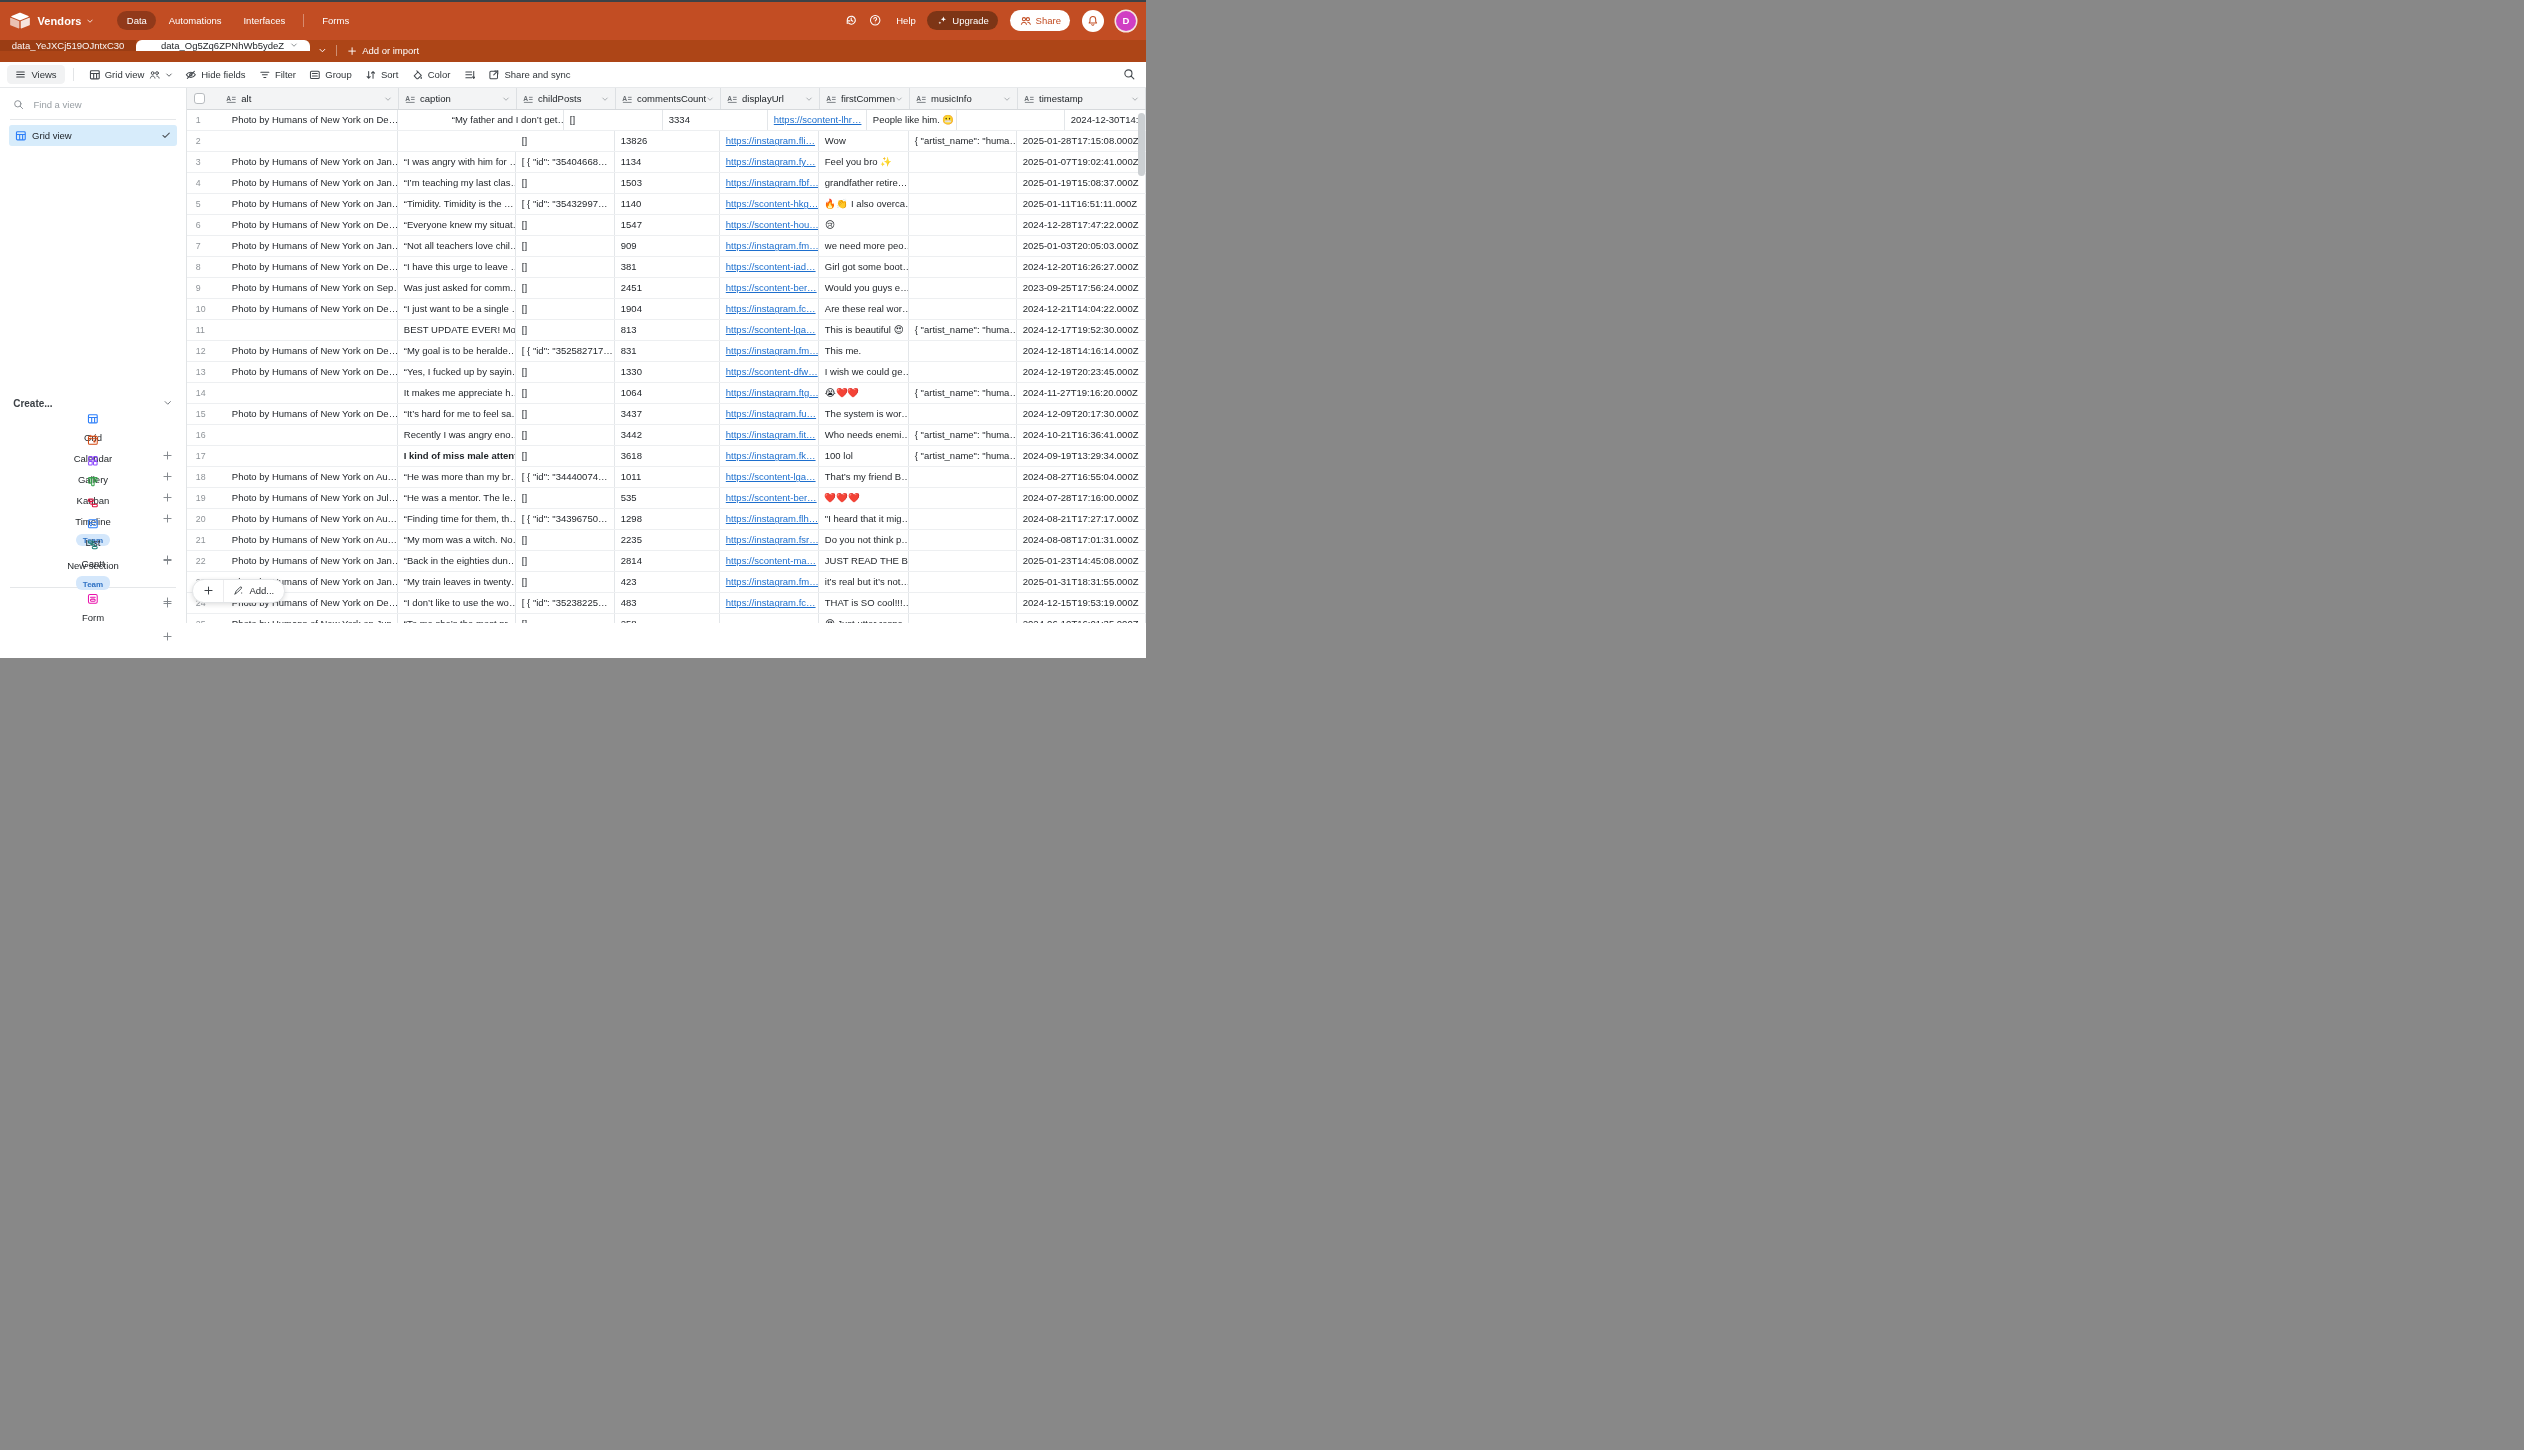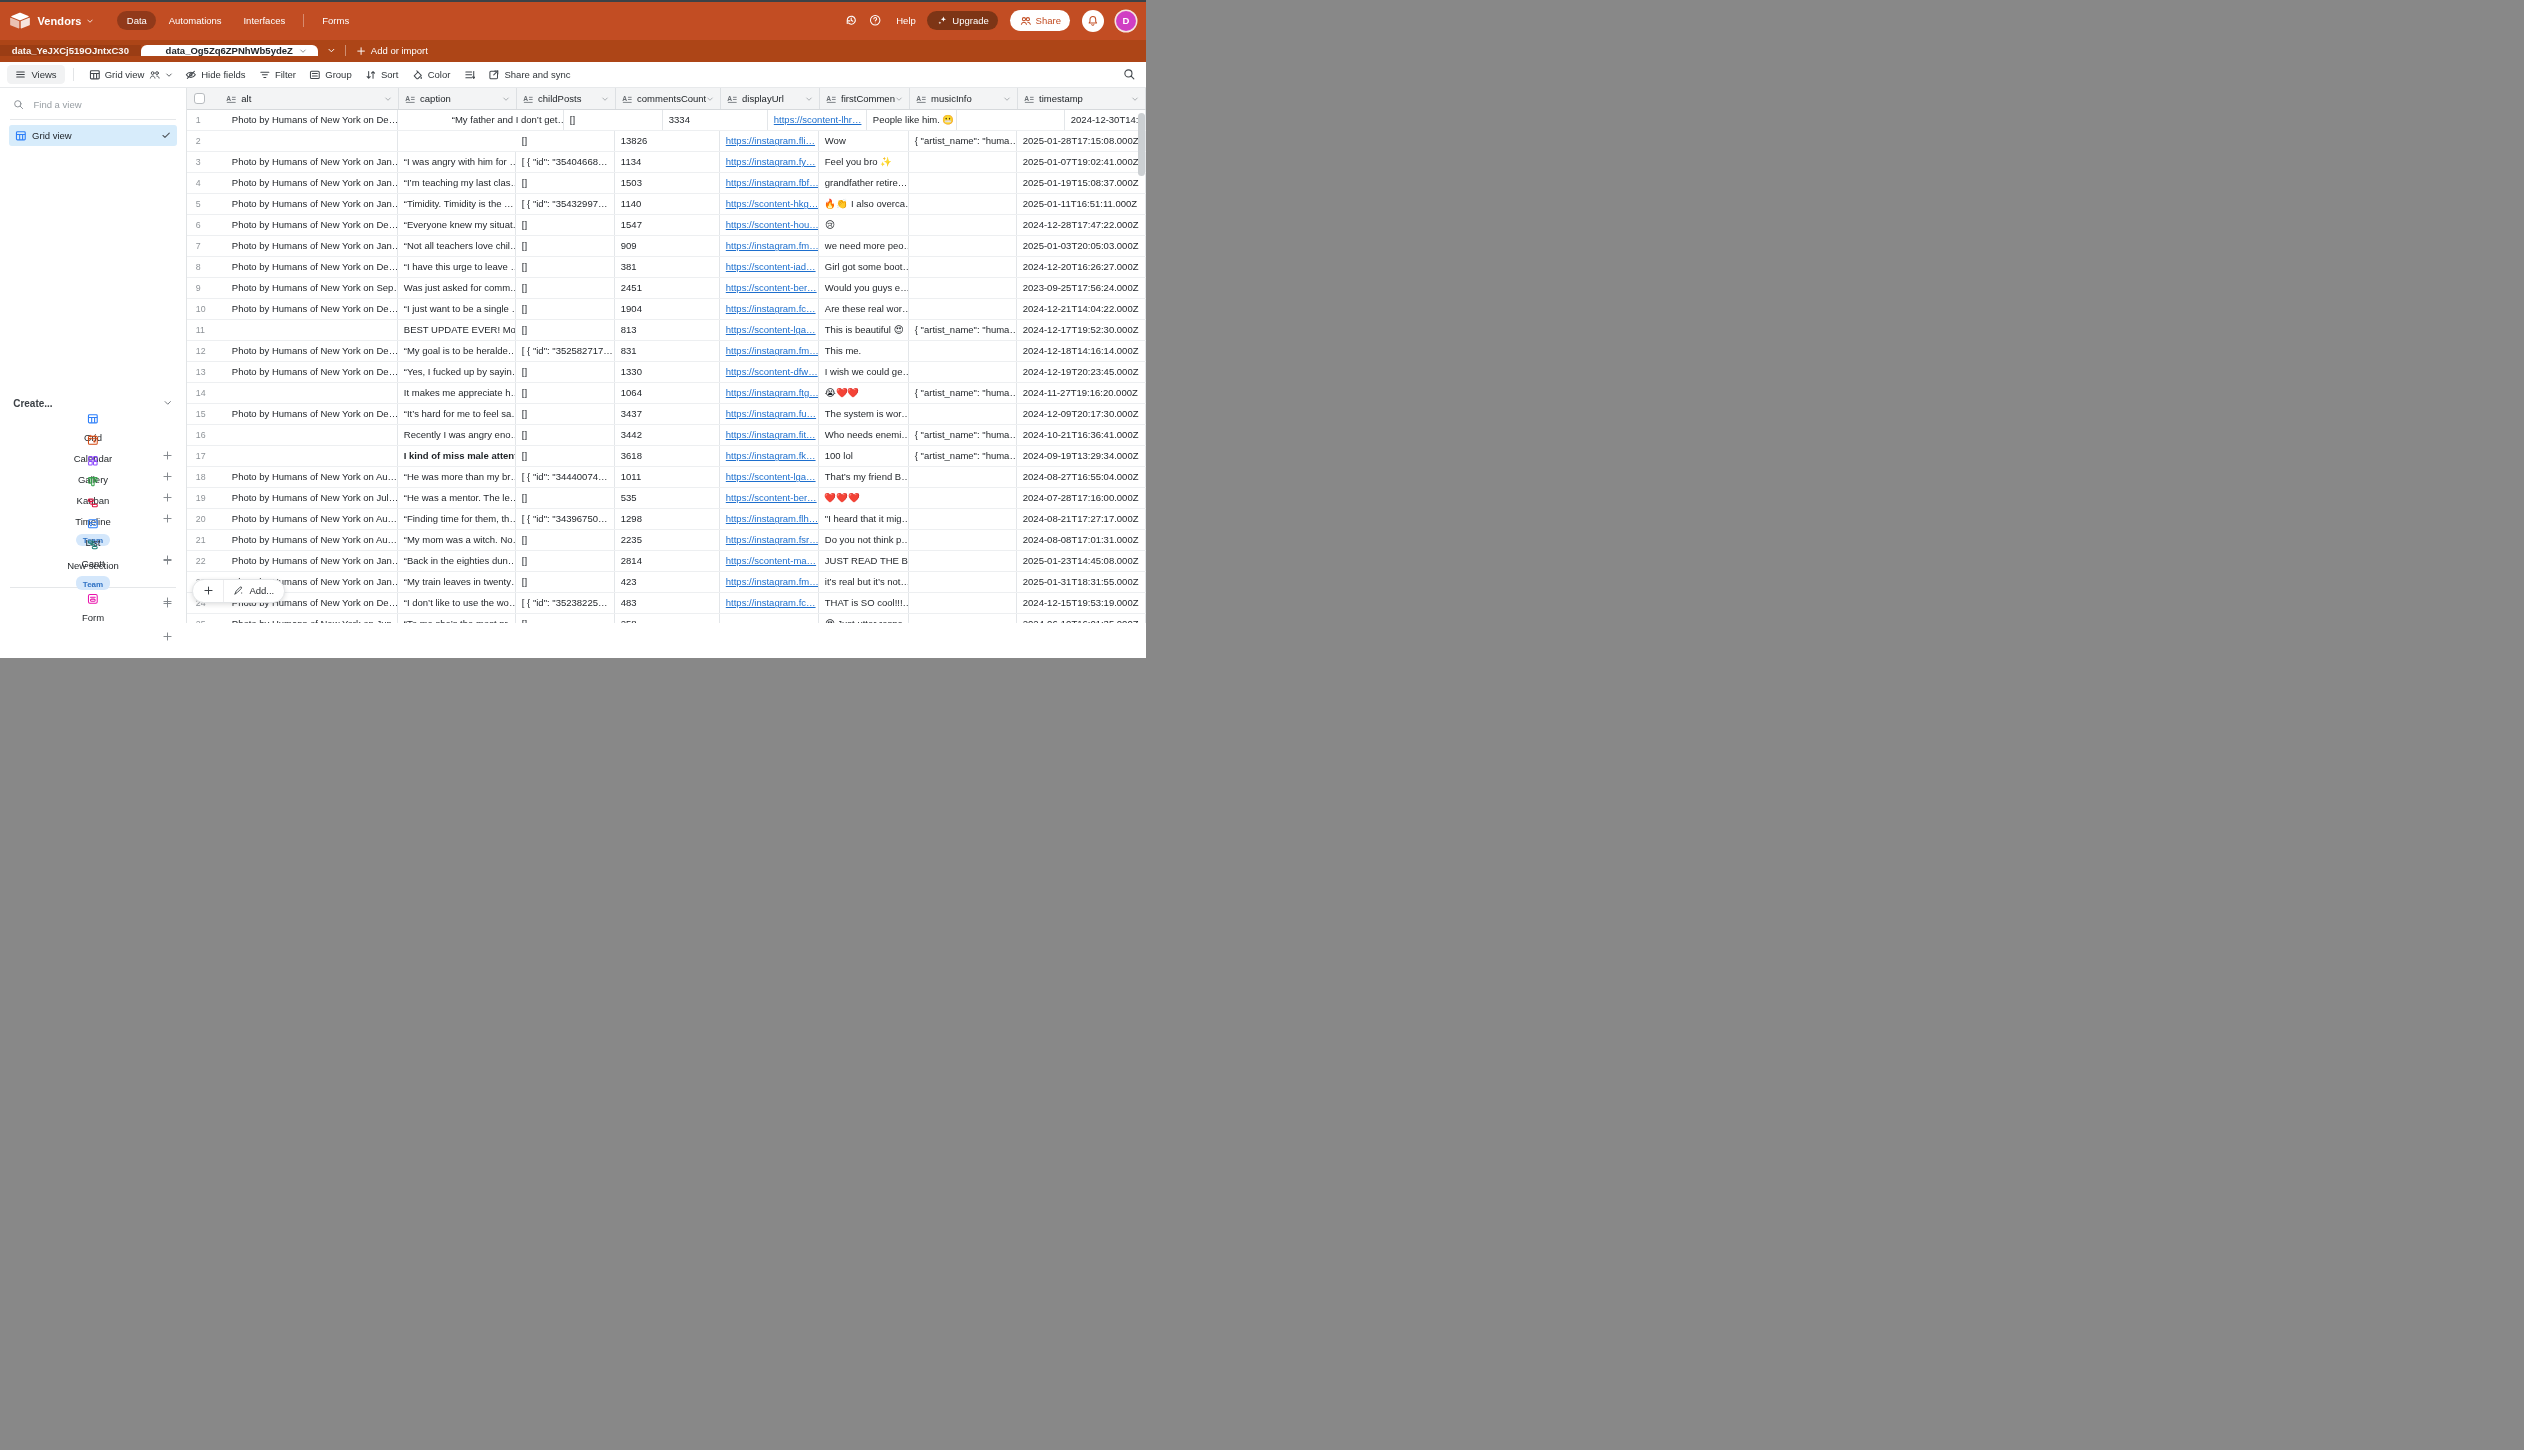--- a/index.html
+++ b/index.html
@@ -147,21 +147,21 @@
         <svg width="11.7" height="11.7" viewBox="0 0 16 16" fill="none" stroke="currentColor" stroke-width="1.4" stroke-linecap="round" stroke-linejoin="round">
             <path d="M8 2.2c2.2 0 3.9 1.7 3.9 3.9v2.7l1.2 2.1H2.9l1.2-2.1V6.1c0-2.2 1.7-3.9 3.9-3.9z"></path>
             <path d="M6.6 13.1a1.5 1.5 0 0 0 2.8 0"></path>
           </svg>
       </span>
       <span class="avatar">D</span>
     </div>
   </header>
 
   <div class="tabbar">
-    <div id="tabs" style="display:flex;align-items:center;font-weight:bold;">
+    <div id="tabs" style="display:flex;align-items:flex-start;">
         <span class="tab inactive">
           <span>data_YeJXCj519OJntxC30</span>
         </span>
         <span class="tab active">
           <span>data_Og5Zq6ZPNhWb5ydeZ</span>
           <span>
             <svg width="8" height="8" viewBox="0 0 16 16" fill="none" stroke="currentColor" stroke-width="1.4" stroke-linecap="round" stroke-linejoin="round">
               <path d="M3.5 6l4.5 4.5L12.5 6"></path>
             </svg>
           </span>

